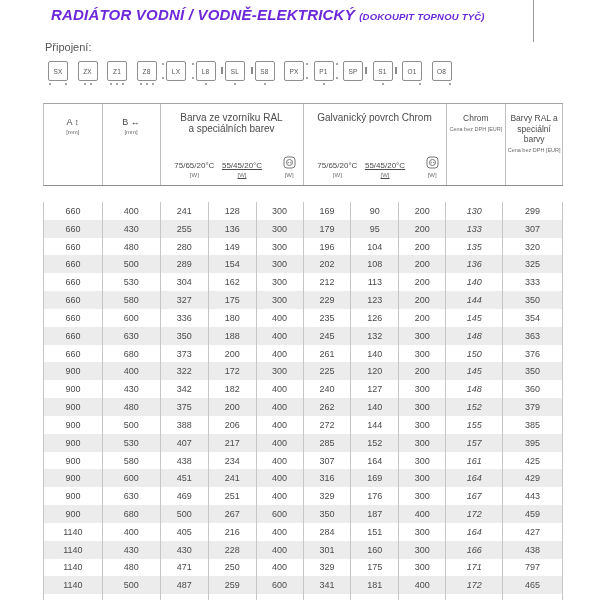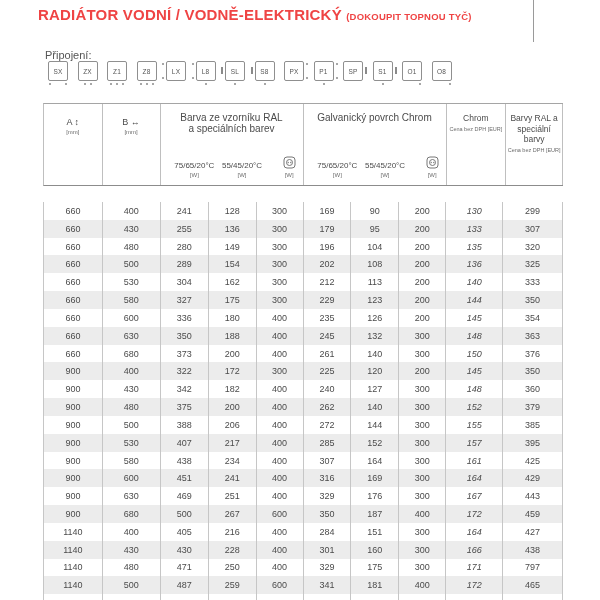--- a/index.html
+++ b/index.html
@@ -3,27 +3,28 @@
 <meta charset="utf-8">
 <style>
   html,body{margin:0;padding:0;}
   body{
     width:600px;height:600px;position:relative;overflow:hidden;
     background:#ffffff;color:#4b4b4b;
     font-family:"Liberation Sans", sans-serif;
   }
   
   .page-title{
-    position:absolute;left:38px;top:6px;
-    font-size:15px;font-weight:bold;color:#ef4444;letter-spacing:.2px;
+    position:absolute;left:51px;top:6px;
+    font-size:15px;font-weight:bold;color:#6d28d9;letter-spacing:.2px;
     white-space:nowrap;
+    font-style:italic;
   }
   .title-note{font-size:9.5px;font-weight:bold;letter-spacing:.2px;}
   .connections-label{
-    position:absolute;left:45px;top:41px;font-size:11px;color:#555;margin-top:8px;
+    position:absolute;left:45px;top:41px;font-size:11px;color:#555;
   }
   .page-edge-line{
     position:absolute;left:533px;top:0;width:1px;height:42px;background:#9a9a9a;
   }
   
   .connections{
     position:absolute;left:48px;top:61px;display:flex;gap:9.5px;
   }
   .conn{
     position:relative;width:18px;height:18px;border:1px solid #8f8f8f;
@@ -57,21 +58,21 @@
   .hcell{padding-top:13px;font-size:9px;color:#4b4b4b;}
   .unit{font-size:6px;color:#6c6c6c;margin-top:2px;}
   .gtitle{
     padding-top:9px;font-size:10px;line-height:10.5px;text-align:center;color:#4b4b4b;
   }
   .gsubs{display:flex;margin-top:auto;margin-bottom:7px;width:100%;padding-left:20px;}
   .gsub{
     display:flex;flex-direction:column;align-items:center;justify-content:flex-end;
     font-size:8px;color:#4b4b4b;
   }
-  .gsub.s1{width:48px;} .gsub.s2{width:48px;} .gsub.s3{width:47px;}
+  .gsub.s1{width:48px;} .gsub.s2{width:48px;text-decoration:underline;} .gsub.s3{width:47px;}
   .price-head{padding-top:9px;}
   .price-title{font-size:8.5px;line-height:10.5px;text-align:center;}
   .price-note{font-size:5.5px;color:#6c6c6c;margin-top:2px;white-space:nowrap;}
   .elec-icon{margin-bottom:1px;}
   
   .tbody{margin-top:16px;}
   .trow{
     display:flex;height:17.83px;box-sizing:border-box;align-items:center;
     border-left:1px solid #c6c6c6;
   }

